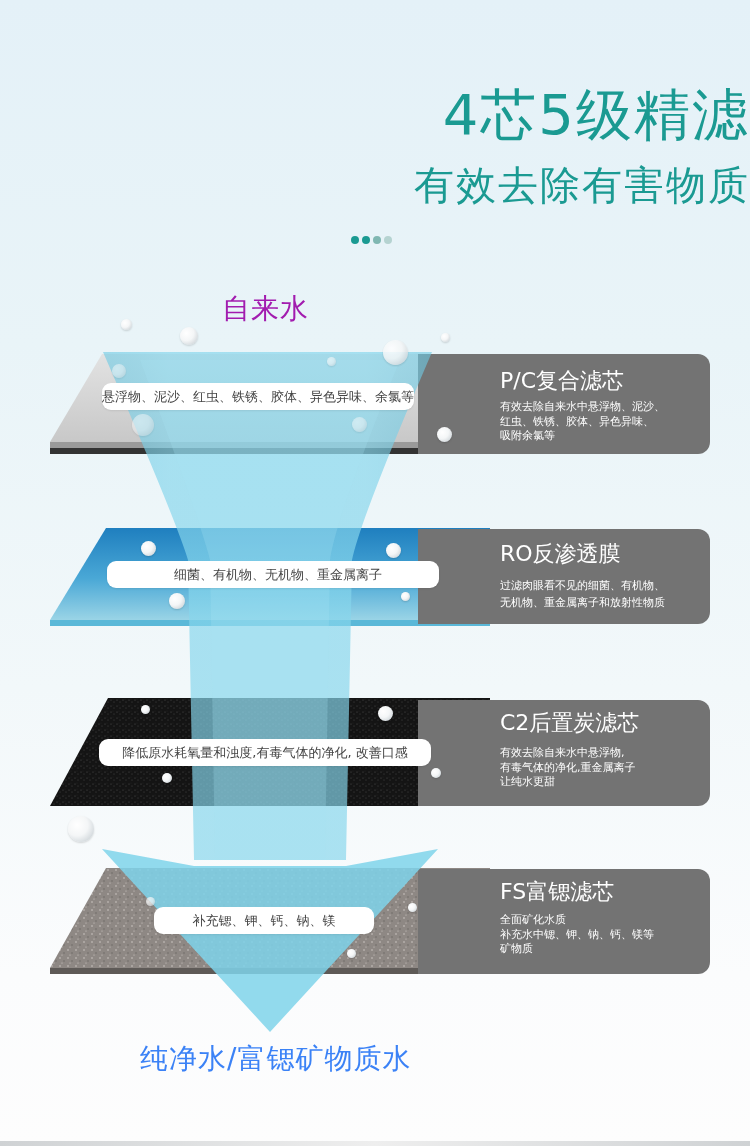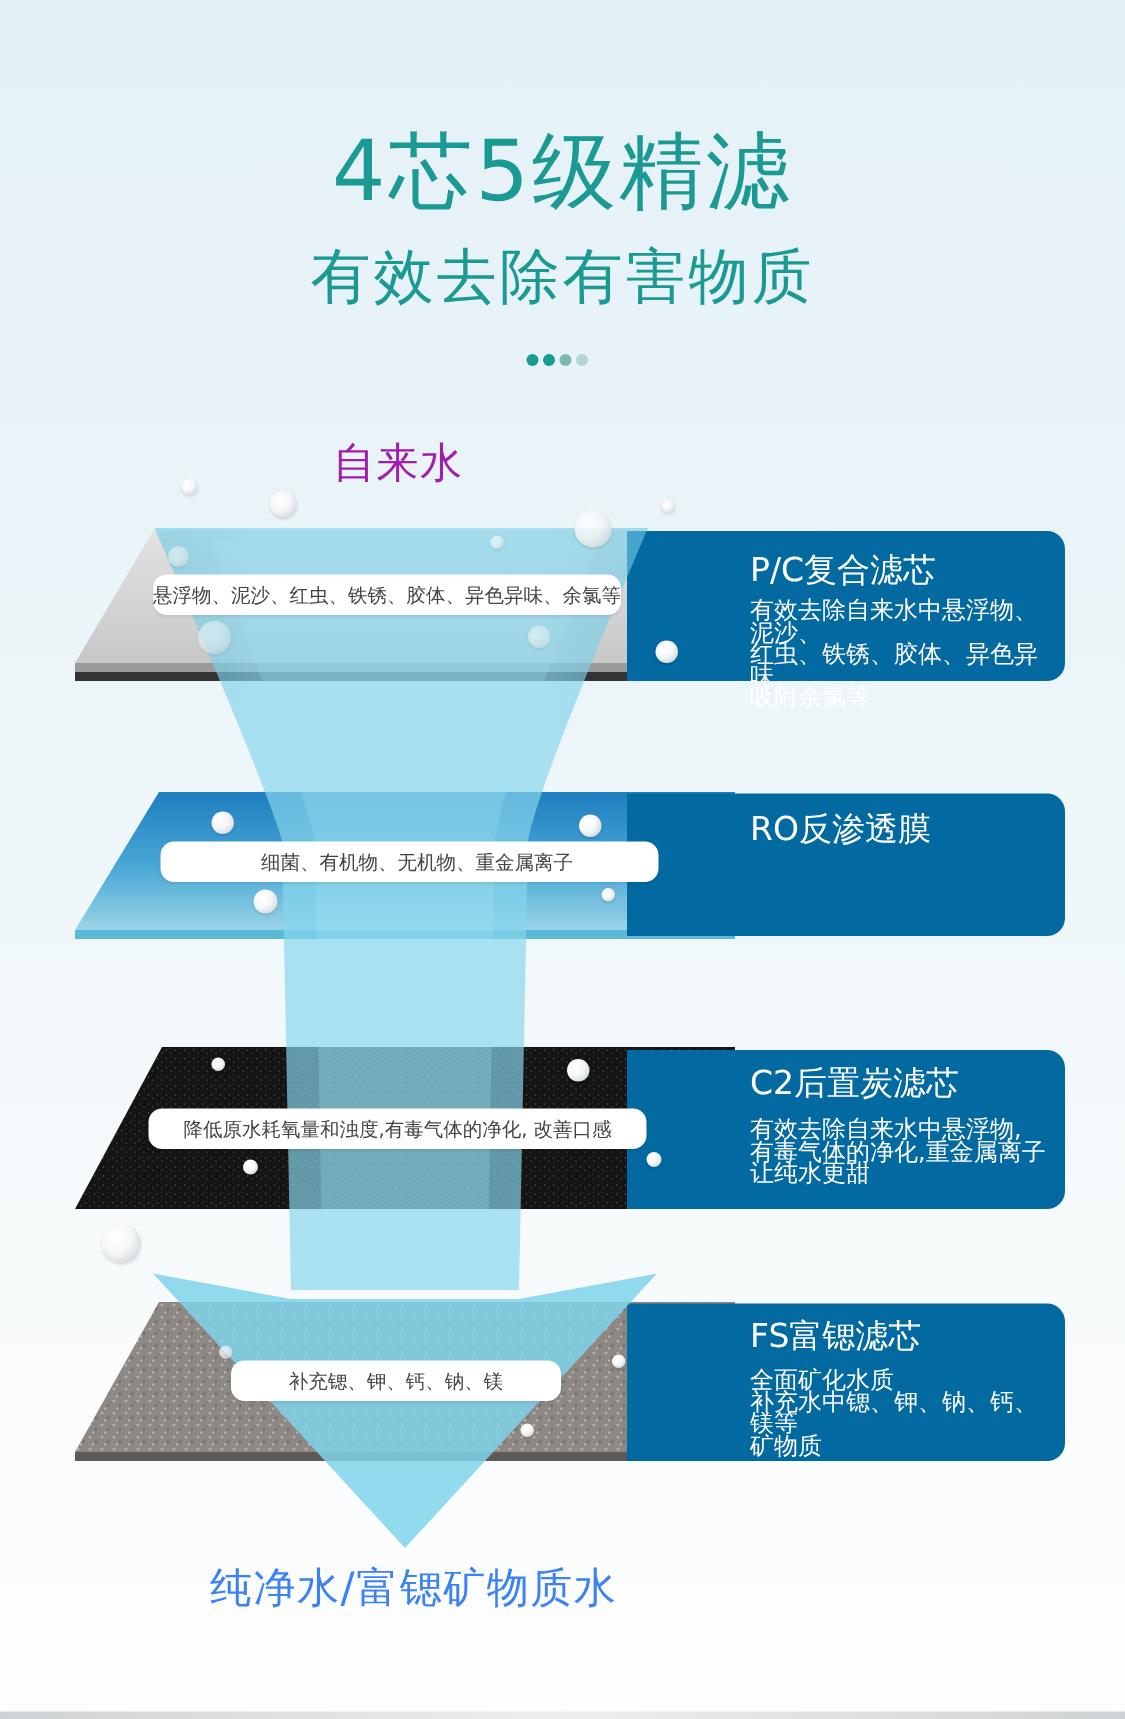--- a/index.html
+++ b/index.html
@@ -4,21 +4,21 @@
   <style>
     * { margin: 0; padding: 0; box-sizing: border-box; }
     html, body { width: 750px; height: 1146px; overflow: hidden; }
     body {
       position: relative;
       font-family: "DejaVu Sans", "Liberation Sans", sans-serif;
       background: linear-gradient(180deg, #e4f1f8 0%, #e9f4f8 30%, #f2f8fa 60%, #fbfcfd 85%, #fdfdfd 100%);
     }
 
     .title-line {
-      position: absolute; left: 0; width: 750px; text-align: center;
+      position: absolute; left: 0; width: 750px; text-align: right;
       color: #1a9a92; font-weight: normal; letter-spacing: 2px;
     }
     .title-1 { top: 82px; font-size: 56px; line-height: 66px; }
     .title-2 { top: 152px; font-size: 40px; line-height: 66px; }
 
     .dots { position: absolute; top: 236px; left: 351px; display: flex; gap: 3px; }
     .dot { width: 8px; height: 8px; border-radius: 50%; }
 
     .source-label {
       position: absolute; top: 290px; left: 222px; font-size: 28px; color: #a21caf; letter-spacing: 1px;
@@ -34,28 +34,28 @@
     .pill {
       position: absolute; background: #ffffff; border-radius: 9px;
       color: #444; font-size: 13px; text-align: center;
       display: flex; align-items: center; justify-content: center;
       box-shadow: 0 1px 2px rgba(0,0,0,0.08);
       z-index: 6;
     }
 
     .card {
       position: absolute; left: 418px; width: 292px;
-      background: #0369a1; border-radius: 0 12px 12px 0;
+      background: #737373; border-radius: 0 12px 12px 0;
       z-index: 4;
     }
     .card-title {
       position: absolute; left: 82px; color: #fff; font-size: 22px; line-height: 26px;
     }
     .card-desc {
-      position: absolute; left: 82px; color: #fff; font-size: 16px; line-height: 14.5px; width: 205px;
+      position: absolute; left: 82px; color: #fff; font-size: 11px; line-height: 14.5px; width: 205px;
     }
 
     .funnel { position: absolute; left: 0; top: 0; z-index: 5; pointer-events: none; }
 
     .bubble {
       position: absolute; border-radius: 50%;
       background: radial-gradient(circle at 35% 35%, #ffffff 0%, #f4f6f7 45%, #d2d8dc 80%, #bfc6cb 100%);
       box-shadow: 0 1px 2px rgba(0,0,0,0.15);
       z-index: 7;
     }
@@ -96,20 +96,24 @@
     </defs>
     <polygon points="52,0 440,0 440,88 0,88" fill="url(#g1)"></polygon>
     <rect x="0" y="88" width="440" height="6" fill="#9a9a9a"></rect>
     <rect x="0" y="94" width="440" height="6" fill="#333"></rect>
   </svg>
 </div>
 <div class="pill" style="left:102px; top:383px; width:312px; height:27px;">悬浮物、泥沙、红虫、铁锈、胶体、异色异味、余氯等</div>
 
 <div class="card" style="top:529px; height:95px;">
   <div class="card-title" style="top:12px;">RO反渗透膜</div>
+  <div class="card-desc" style="top:48px; line-height:17px;">
+    <div>过滤肉眼看不见的细菌、有机物、</div>
+    <div>无机物、重金属离子和放射性物质</div>
+  </div>
 </div>
 <div class="slab" style="top:528px; height:100px; z-index:3;">
   <svg width="440" height="100" viewBox="0 0 440 100">
     <defs>
       <linearGradient id="g2" x1="0" y1="0" x2="0" y2="1">
         <stop offset="0" stop-color="#1f7fbf"></stop>
           <stop offset="0.55" stop-color="#4aa8d6"></stop>
           <stop offset="1" stop-color="#9ad4e6"></stop>
       </linearGradient>
     </defs>

